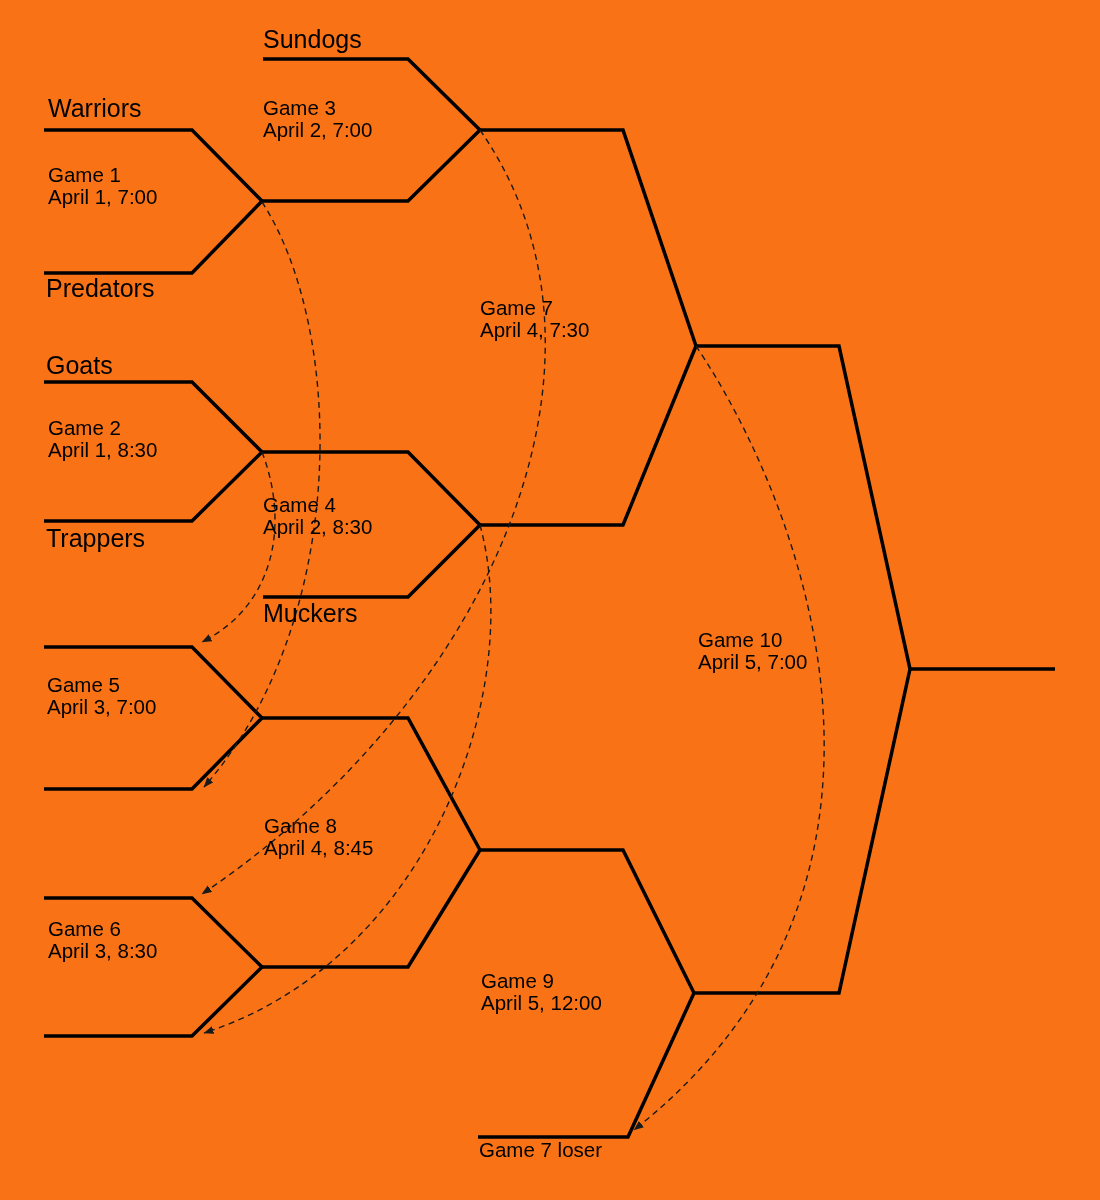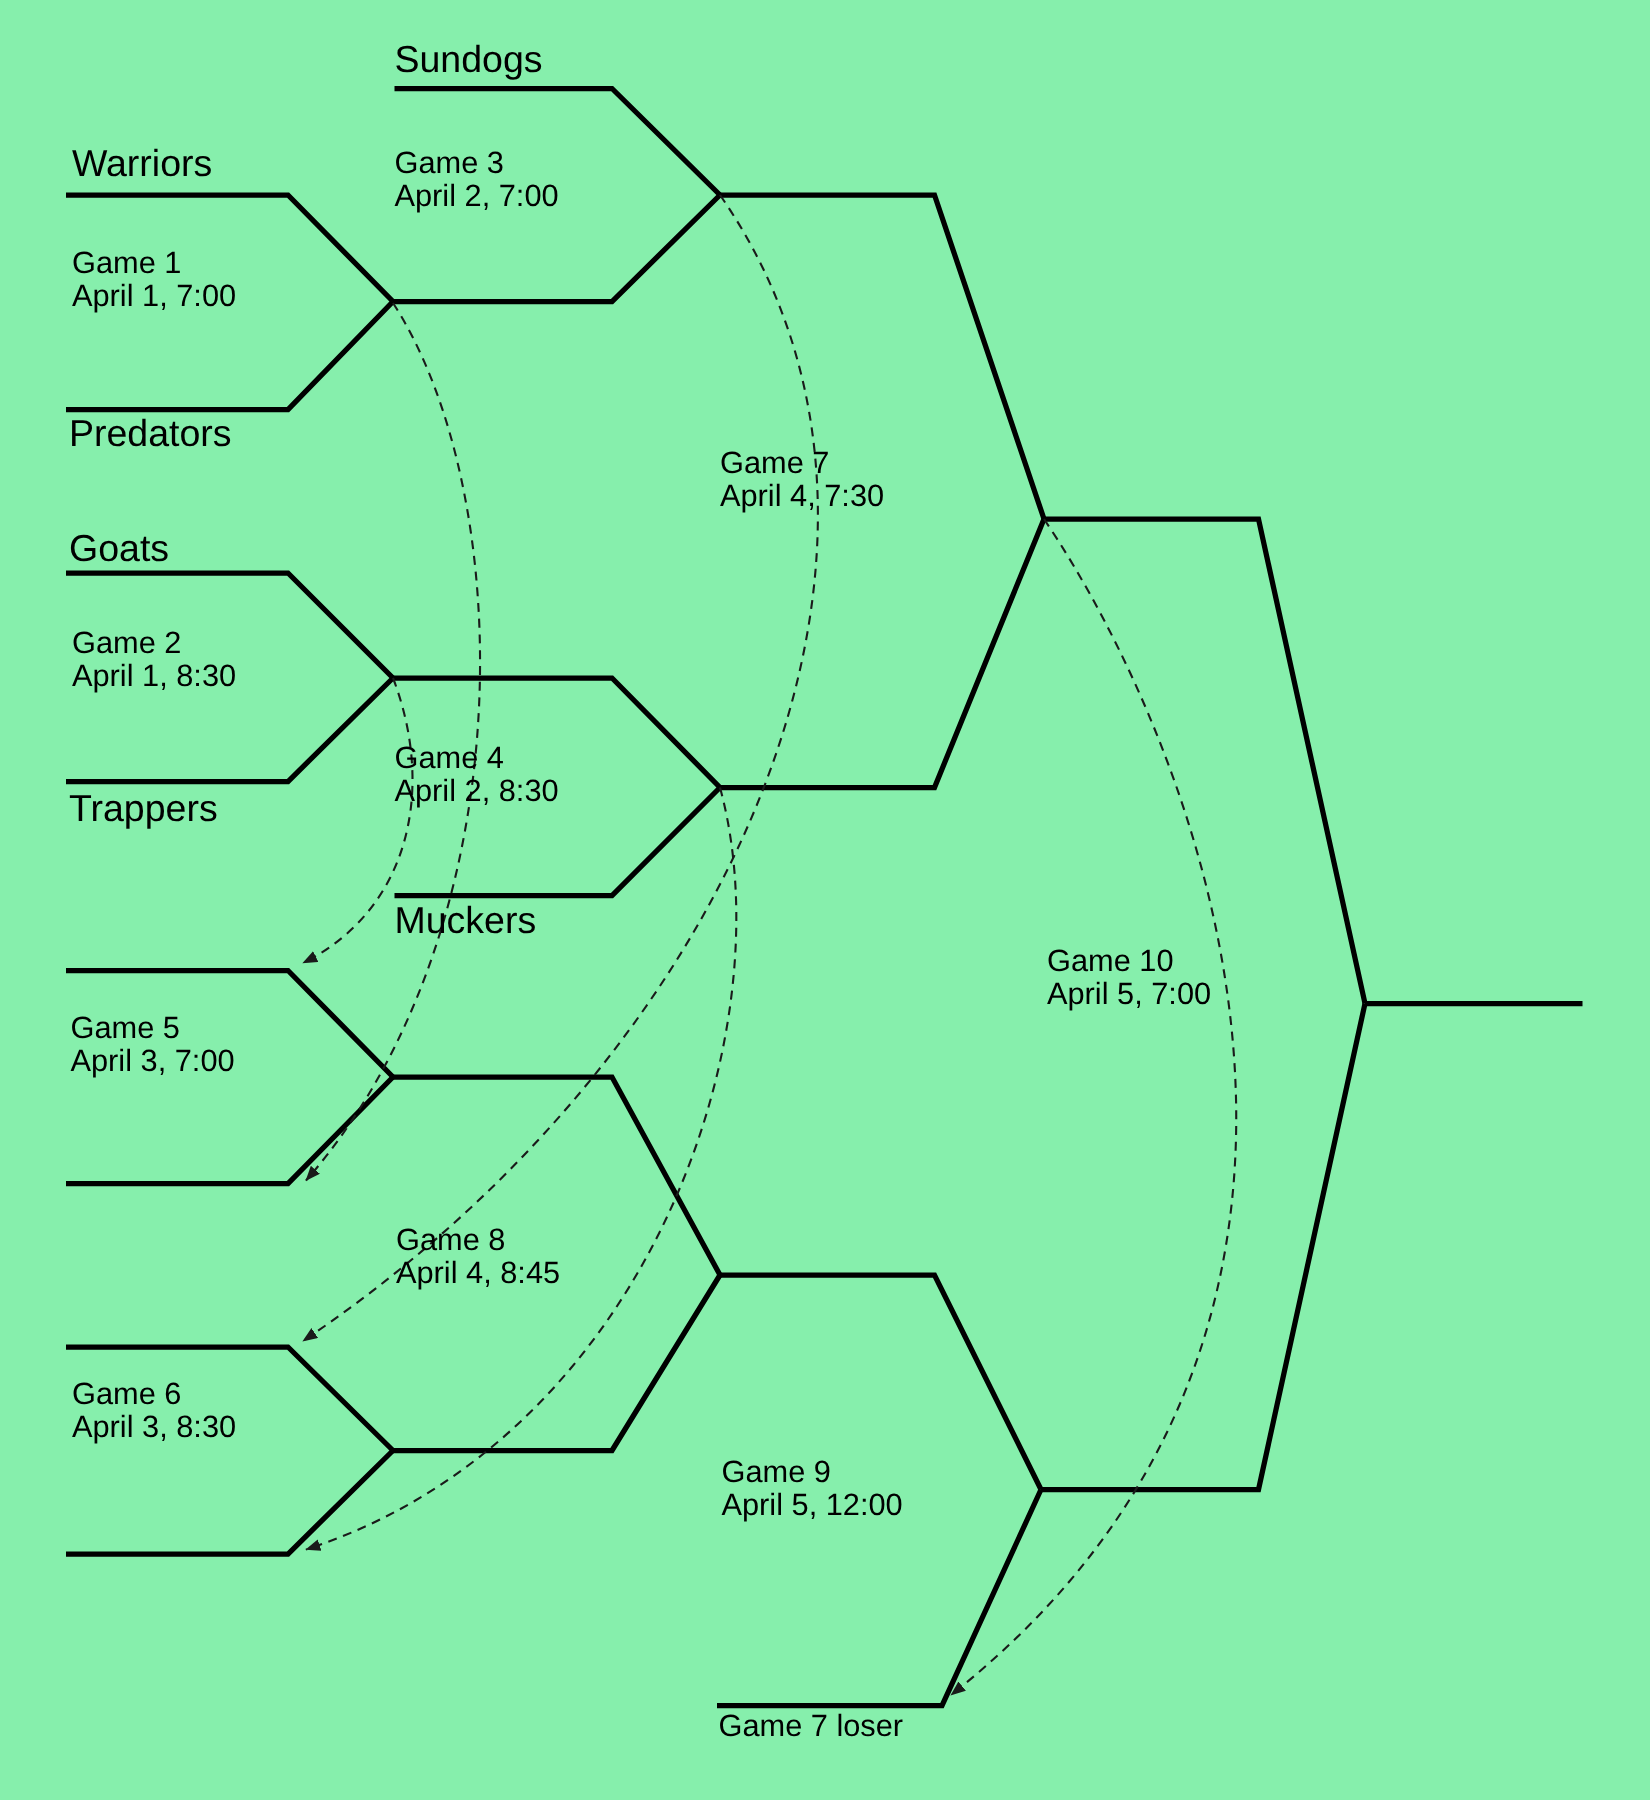--- a/index.html
+++ b/index.html
@@ -4,21 +4,21 @@
 <style>
   html, body {
     margin: 0;
     padding: 0;
     background: #ffffff;
   }
   .canvas {
     position: relative;
     width: 1100px;
     height: 1200px;
-    background: #86efac;
+    background: #f97316;
     overflow: hidden;
     font-family: "Liberation Sans", sans-serif;
   }
   svg {
     position: absolute;
     left: 0;
     top: 0;
     display: block;
   }
   text {

